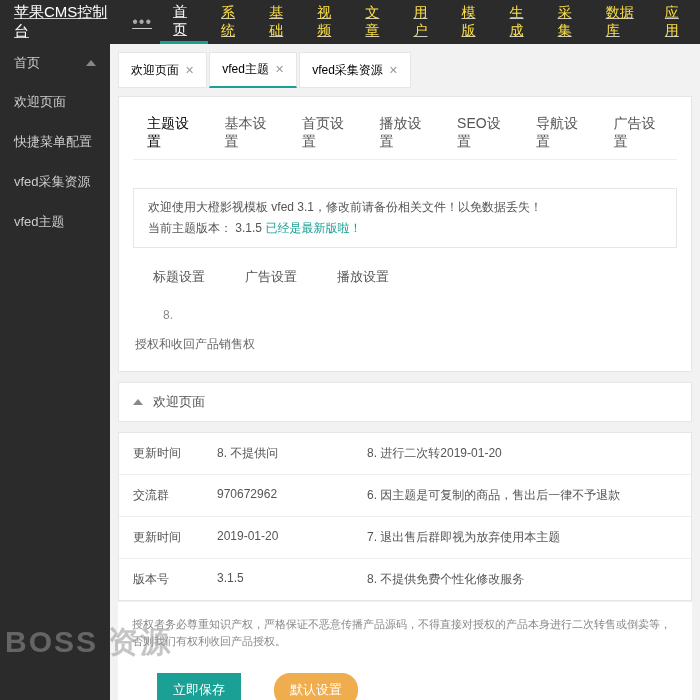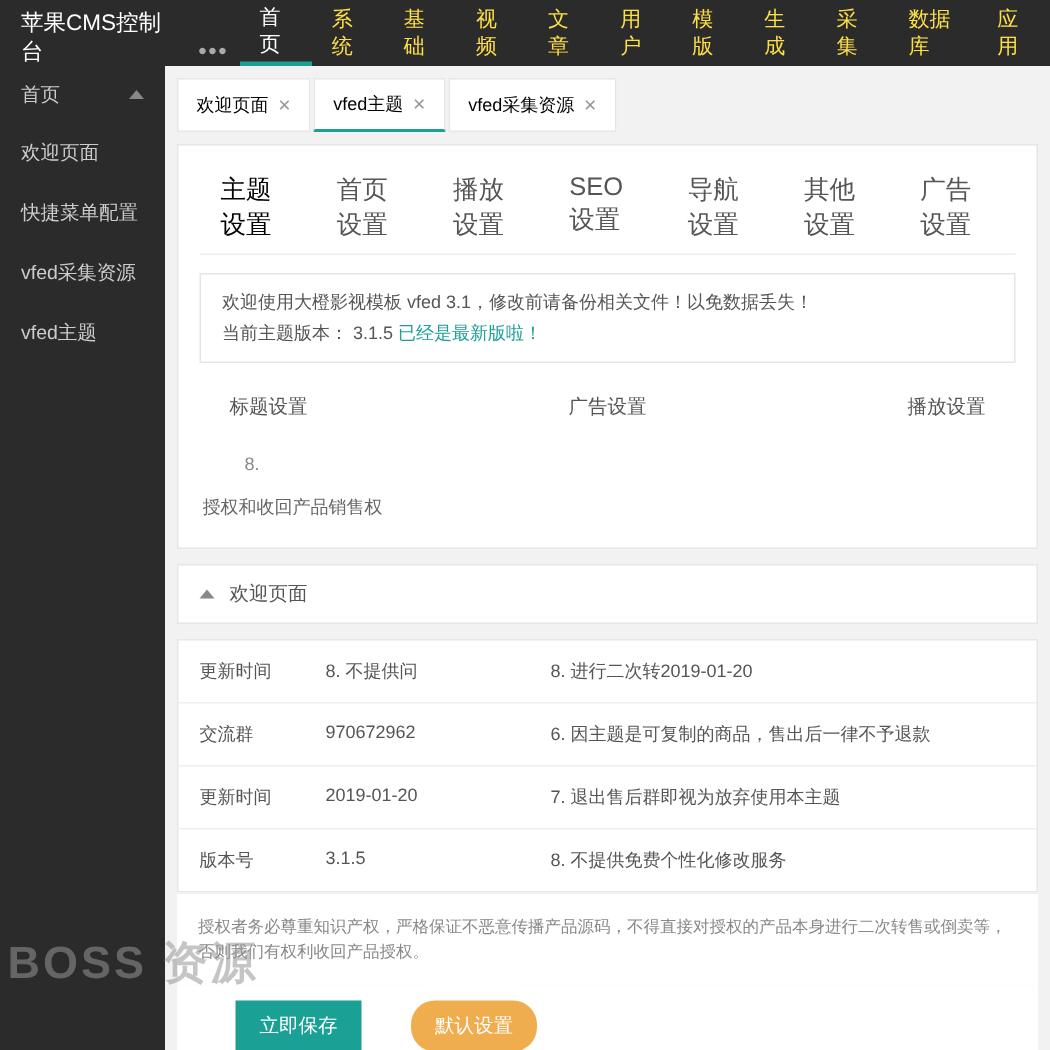--- a/index.html
+++ b/index.html
@@ -1,40 +1,40 @@
 <!DOCTYPE html>
 <html><head>
 <meta charset="utf-8">
 <style>
 * { margin: 0; padding: 0; box-sizing: border-box; font-family: "Microsoft YaHei", Arial, sans-serif; }
 body { background: #f2f2f2; width: 700px; height: 700px; overflow: hidden; position: relative; }
-.topbar { background: #2b2b2b; height: 44px; display: flex; align-items: flex-end; color: #ccc; font-size: 14px; }
+.topbar { background: #2b2b2b; height: 44px; display: flex; align-items: center; color: #ccc; font-size: 14px; text-decoration: underline; }
 .logo { color: #fff; font-size: 15px; padding: 0 14px; font-weight: 500; }
 .dots { color: #aaa; padding: 0 8px; font-size: 16px; letter-spacing: 1px; }
 .topnav { display: flex; height: 100%; }
 .topnav-item { padding: 0 13px; display: flex; align-items: center; cursor: pointer; color: #fde047; font-size: 14px; }
 .topnav-item.active { color: #fff; border-bottom: 3px solid #1aa094; }
 .container { display: flex; height: calc(100% - 44px); }
 .sidebar { width: 110px; background: #2b2b2b; color: #ccc; font-size: 13px; }
 .side-head { padding: 10px 14px; display: flex; justify-content: space-between; align-items: center; cursor: pointer; }
 .side-item { padding: 11px 14px; cursor: pointer; font-size: 13px; }
 .side-arrow-up { width: 0; height: 0; border-left: 5px solid transparent; border-right: 5px solid transparent; border-bottom: 6px solid #888; }
 .main { flex: 1; background: #f2f2f2; overflow-y: auto; padding: 8px; position: relative; }
 .tabs { display: flex; font-size: 12px; margin-bottom: 8px; }
 .tab { background: #fff; padding: 8px 12px; margin-right: 2px; display: flex; align-items: center; cursor: pointer; border: 1px solid #e6e6e6; }
 .tab.active { border-bottom: 2px solid #1aa094; }
 .tab-close { margin-left: 6px; color: #999; font-size: 11px; }
 .panel { background: #fff; padding: 10px 14px; margin-bottom: 10px; border: 1px solid #e6e6e6; }
-.subtabs { display: flex; font-size: 17px; border-bottom: 1px solid #eee; margin-bottom: 12px; }
+.subtabs { display: flex; font-size: 14px; border-bottom: 1px solid #eee; margin-bottom: 28px; }
 .subtab { padding: 8px 14px; cursor: pointer; color: #555; }
 .subtab.active { color: #000; }
 .welcome-box { border: 1px solid #e6e6e6; padding: 10px 14px; font-size: 12px; color: #555; background: #fff; margin-bottom: 14px; }
 .welcome-line1 { margin-bottom: 4px; }
 .green { color: #1aa094; }
-.inner-tabs { display: flex; font-size: 13px; color: #555; margin-bottom: 10px; justify-content: space-between; }
+.inner-tabs { display: flex; font-size: 13px; color: #555; margin-bottom: 10px; }
 .inner-tab { padding: 6px 20px; cursor: pointer; }
 .small-input-row { font-size: 12px; color: #888; padding: 6px 30px; }
 .auth-text { font-size: 12px; color: #666; padding: 8px 2px; }
 .collapse-bar { background: #fff; padding: 10px 14px; font-size: 13px; color: #555; display: flex; align-items: center; border: 1px solid #e6e6e6; margin-bottom: 10px; }
 .collapse-arrow { margin-right: 10px; }
 .info-table { background: #fff; border: 1px solid #e6e6e6; font-size: 12px; color: #555; }
 .info-row { display: flex; border-bottom: 1px solid #eee; }
 .info-row:last-child { border-bottom: none; }
 .info-cell-label { width: 90px; padding: 12px 14px; }
 .info-cell-val { width: 150px; padding: 12px 8px; }
@@ -93,25 +93,25 @@
         </div>
         <div class="tab">
           <span>vfed采集资源</span>
           <span class="tab-close">✕</span>
         </div>
       </div>
 
     <div class="panel">
       <div class="subtabs" id="subtabs">
           <div class="subtab active">主题设置</div>
+          <div class="subtab">基本设置</div>
           <div class="subtab">首页设置</div>
           <div class="subtab">播放设置</div>
           <div class="subtab">SEO设置</div>
           <div class="subtab">导航设置</div>
-          <div class="subtab">其他设置</div>
           <div class="subtab">广告设置</div>
         </div>
       <div class="welcome-box">
         <div class="welcome-line1">欢迎使用大橙影视模板 vfed 3.1，修改前请备份相关文件！以免数据丢失！</div>
         <div>
           <span>当前主题版本：</span>
           <span>3.1.5</span>
           <span class="green">已经是最新版啦！</span>
         </div>
       </div>

